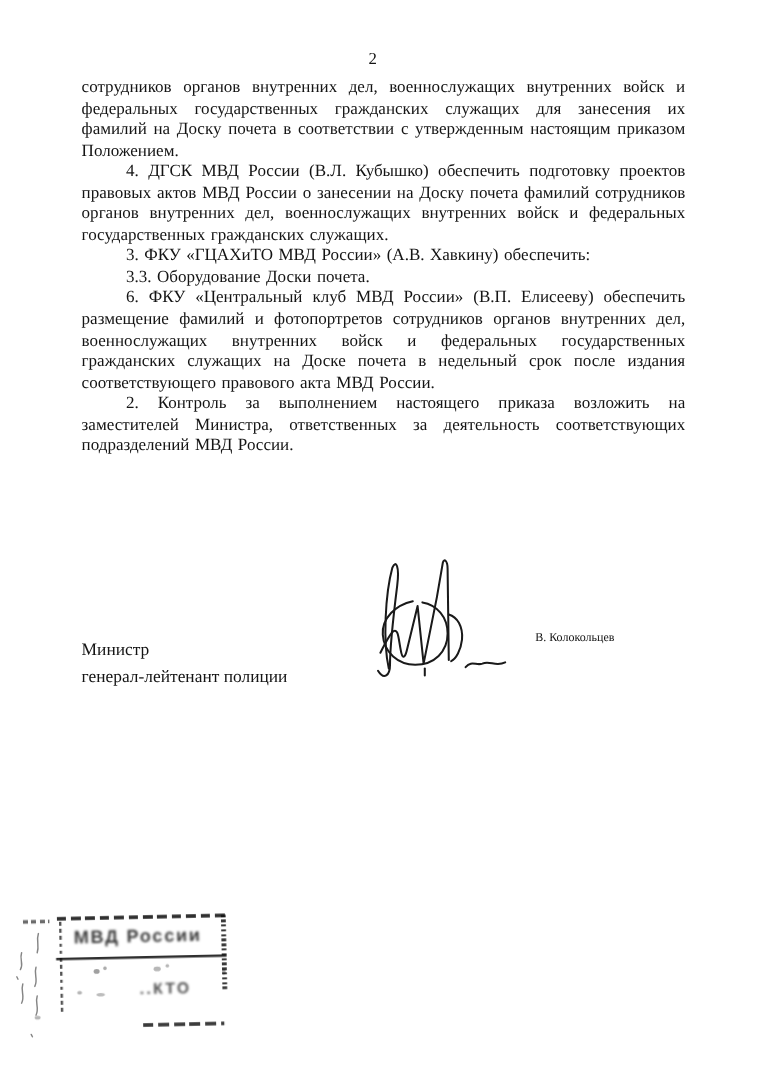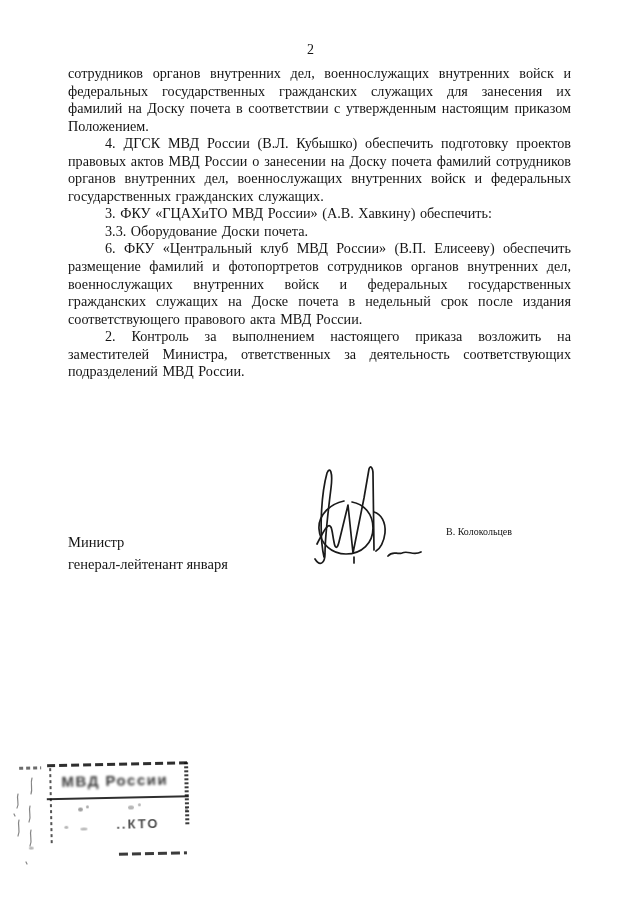--- a/index.html
+++ b/index.html
@@ -107,21 +107,21 @@
     <p class="para no-indent">сотрудников органов внутренних дел, военнослужащих внутренних войск и федеральных государственных гражданских служащих для занесения их фамилий на Доску почета в соответствии с утвержденным настоящим приказом Положением.</p>
     <p class="para">4. ДГСК МВД России (В.Л. Кубышко) обеспечить подготовку проектов правовых актов МВД России о занесении на Доску почета фамилий сотрудников органов внутренних дел, военнослужащих внутренних войск и федеральных государственных гражданских служащих.</p>
     <p class="para">3. ФКУ «ГЦАХиТО МВД России» (А.В. Хавкину) обеспечить:</p>
     <p class="para">3.3. Оборудование Доски почета.</p>
     <p class="para">6. ФКУ «Центральный клуб МВД России» (В.П. Елисееву) обеспечить размещение фамилий и фотопортретов сотрудников органов внутренних дел, военнослужащих внутренних войск и федеральных государственных гражданских служащих на Доске почета в недельный срок после издания соответствующего правового акта МВД России.</p>
     <p class="para">2. Контроль за выполнением настоящего приказа возложить на заместителей Министра, ответственных за деятельность соответствующих подразделений МВД России.</p>
   </div>
 
   <div class="sign-title">
     <div>Министр</div>
-    <div>генерал-лейтенант января</div>
+    <div>генерал-лейтенант полиции</div>
   </div>
 
   <svg class="signature-svg" viewBox="0 0 140 120" fill="none" stroke="#1a1a1a" stroke-width="1.7" stroke-linecap="round" stroke-linejoin="round">
     <path d="M32 97 C 27 75, 29 35, 35 13 C 38 6, 41 12, 39 28 C 36 52, 33 76, 33 94 C 33 103, 28 107, 23 99"></path>
     <path d="M52 41 C 38 44, 26 55, 27 69 C 28 84, 40 94, 54 94 C 70 94, 81 83, 81 68 C 81 54, 72 44, 60 42"></path>
     <path d="M25 84 C 29 76, 33 68, 36 66 C 40 64, 40 72, 42 82 C 43 88, 45 90, 47 82 L 56 45 L 61 93 L 72 38 L 77 9 C 78 5, 81 7, 81 14 L 82 90"></path>
     <path d="M82 52 C 89 54, 94 62, 93 73 C 92 82, 88 89, 84 91"></path>
     <path d="M62 97 L 62 103"></path>
     <path d="M96 96 C 101 90, 105 95, 110 93 C 116 90, 121 96, 129 92"></path>
   </svg>

